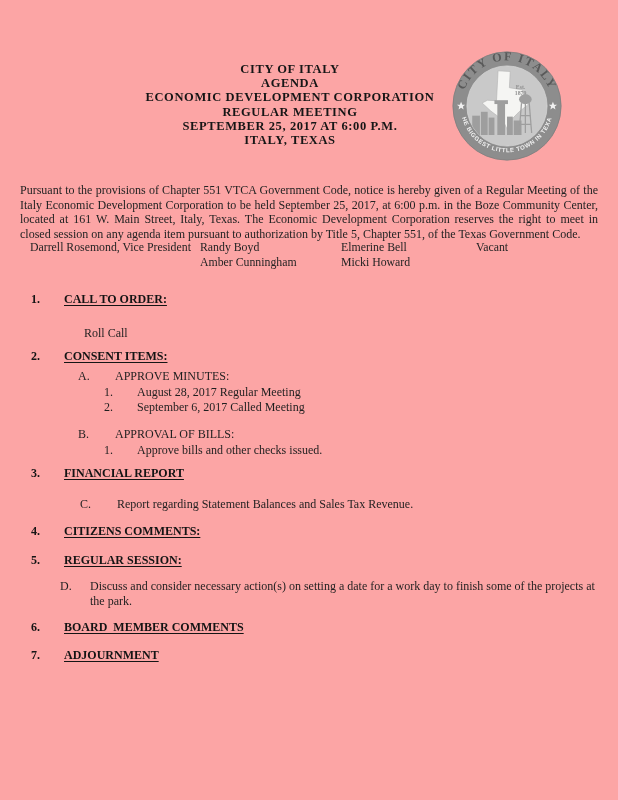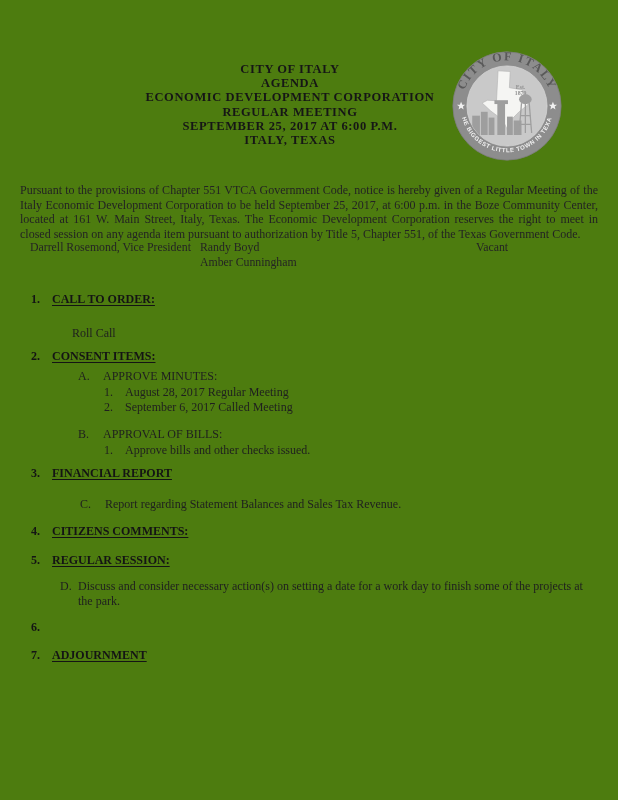--- a/index.html
+++ b/index.html
@@ -1,20 +1,20 @@
 <!DOCTYPE html>
 <html><head>
 <meta charset="utf-8">
 <style>
   html,body{margin:0;padding:0;background:#e9e9e9;}
   .page{
     position:relative;
     width:618px;height:800px;
     margin:0 auto;
-    background:#4d7c0f;
+    background:#fca5a5;
     font-family:"Liberation Serif","DejaVu Serif",serif;
     color:#1e1e1e;
     overflow:hidden;
   }
   
   .doc-header{
     position:absolute;left:105px;top:62px;width:370px;
     text-align:center;font-weight:bold;font-size:12.5px;line-height:14.2px;
     letter-spacing:0.6px;color:#161616;
   }
@@ -26,21 +26,21 @@
     font-size:12px;line-height:14.7px;text-align:justify;color:#232323;
   }
   
   .member-col{position:absolute;top:240px;font-size:11.8px;line-height:15px;color:#242424;}
   .member-col div{white-space:nowrap;}
   
   .row{position:absolute;display:flex;font-size:12px;line-height:15px;color:#1f1f1f;}
   .row .num{flex:0 0 auto;width:21px;}
   .row .num.w25{width:25px;}
   .row .num.w18{width:18px;}
-  .row .t{white-space:pre-wrap;}
+  .row .t{white-space:pre-wrap;margin-left:12px;}
   .hd{font-weight:bold;color:#141414;}
   .hd .t{text-decoration:underline;text-decoration-thickness:1px;text-underline-offset:2px;}
   .u{text-decoration-thickness:1px;text-underline-offset:2px;}
   .wrapt{display:inline-block;width:506px;white-space:normal;}
 </style>
 </head>
 <body>
 
 <div class="page">
 
@@ -105,20 +105,24 @@
 
   <p class="notice"><span>Pursuant to the provisions of Chapter 551 VTCA Government Code, notice is hereby given of a </span><span class="u">Regular</span><span> Meeting of the Italy Economic Development Corporation  to be held September 25, 2017, at 6:00 p.m. in the Boze Community Center, located at 161 W. Main Street, Italy, Texas. The Economic Development Corporation reserves the right to meet in closed session on any agenda item pursuant to authorization by Title 5, Chapter 551, of the Texas Government Code.</span></p>
 
   <div class="member-col" style="left:30px;">
     <div>Darrell Rosemond, Vice President</div>
   </div>
   <div class="member-col" style="left:200px;">
     <div>Randy Boyd</div>
     <div>Amber Cunningham</div>
   </div>
+  <div class="member-col" style="left:341px;">
+    <div>Elmerine Bell</div>
+    <div>Micki Howard</div>
+  </div>
   <div class="member-col" style="left:476px;text-align:right;">
     <div>Vacant</div>
   </div>
 
   <div class="row hd" style="left:31px;top:292px;">
     <span class="num">1.</span>
     <span class="t">CALL TO ORDER:</span>
   </div>
 
   <div class="row" style="left:72px;top:326px;">
@@ -175,20 +179,21 @@
     <span class="t">REGULAR SESSION:</span>
   </div>
 
   <div class="row" style="left:60px;top:579px;">
     <span class="num w18">D.</span>
     <span class="t wrapt">Discuss and consider necessary action(s) on setting a date for a work day to finish some of the projects at the park.</span>
   </div>
 
   <div class="row hd" style="left:31px;top:620px;">
     <span class="num">6.</span>
+    <span class="t">BOARD  MEMBER COMMENTS</span>
   </div>
 
   <div class="row hd" style="left:31px;top:648px;">
     <span class="num">7.</span>
     <span class="t">ADJOURNMENT</span>
   </div>
 
 </div>
 
 </body></html>

